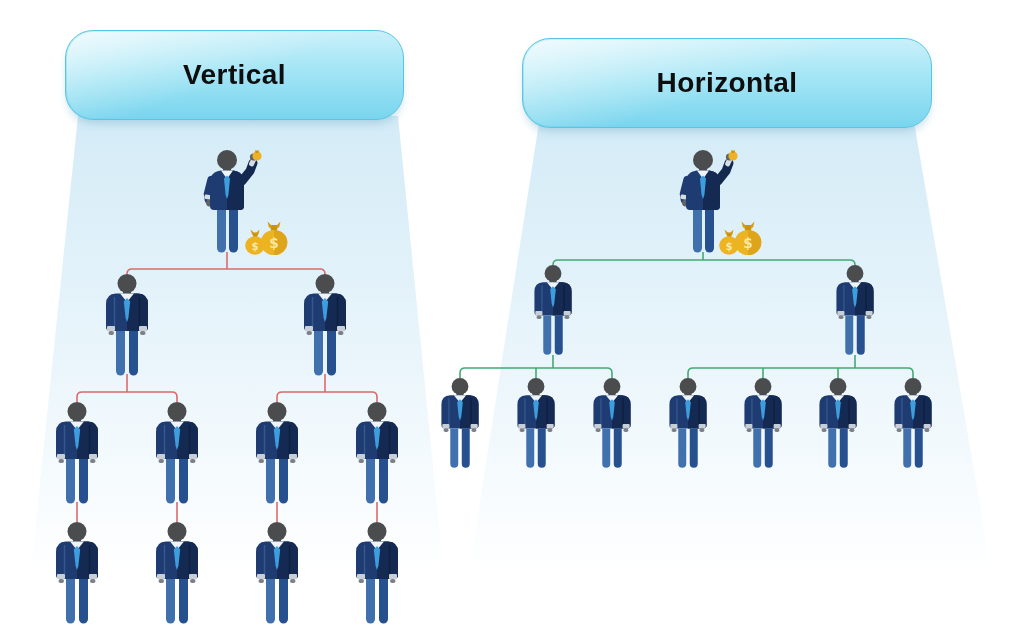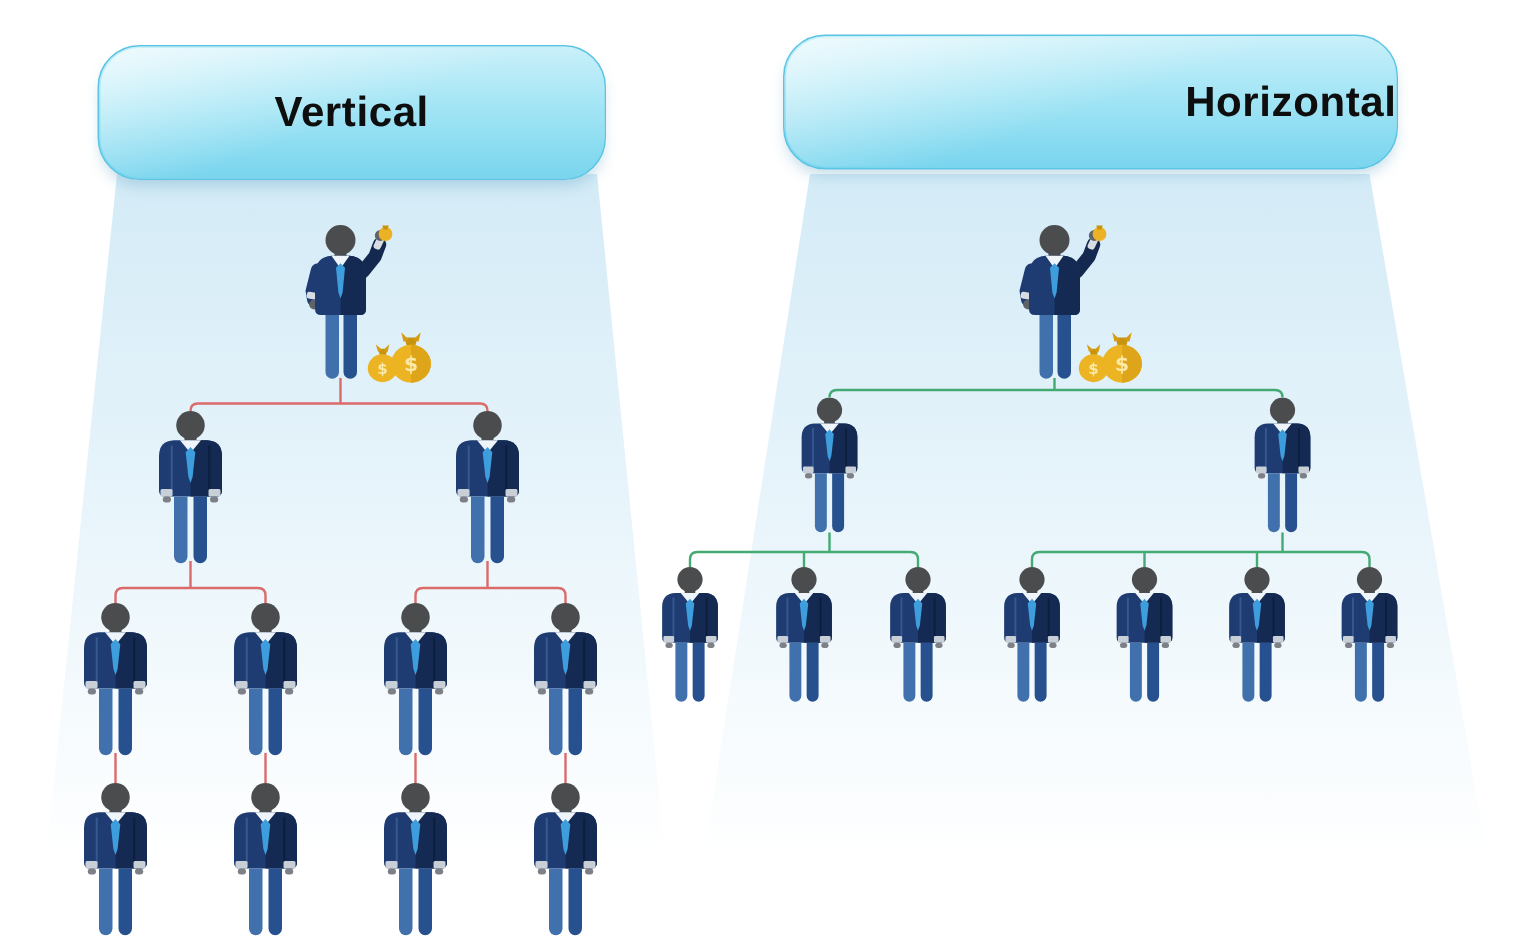--- a/index.html
+++ b/index.html
@@ -27,21 +27,21 @@
 <body>
 
 <div class="canvas">
 
   <div class="beam" style="clip-path: polygon(78px 94px, 398px 94px, 452px 634px, 22px 634px);"></div>
   <div class="beam" style="clip-path: polygon(540px 94px, 913px 94px, 1006px 634px, 456px 634px);"></div>
 
   <div class="header" style="left: 65px; top: 8px; width: 337px; height: 88px;">
     <span class="title">Vertical</span>
   </div>
-  <div class="header" style="left: 522px; top: 1px; width: 408px; height: 88px; justify-content: flex-end;">
+  <div class="header" style="left: 522px; top: 16px; width: 408px; height: 88px;">
     <span class="title">Horizontal</span>
   </div>
 
   <svg class="scene" id="scene" width="1024" height="634" viewBox="0 0 1024 634">
     <defs>
 
       <symbol id="sym-person" viewBox="0 0 60 104">
         <circle cx="30" cy="9.5" r="9.5" fill="#4b4c4e"></circle>
         <rect x="26" y="16" width="8" height="5" fill="#4b4c4e"></rect>
         <path d="M9 30 Q9 20 19 19.5 L41 19.5 Q51 20 51 30 L51 53 Q51 57 47 57 L13 57 Q9 57 9 53 Z" fill="#1e3c72"></path>

